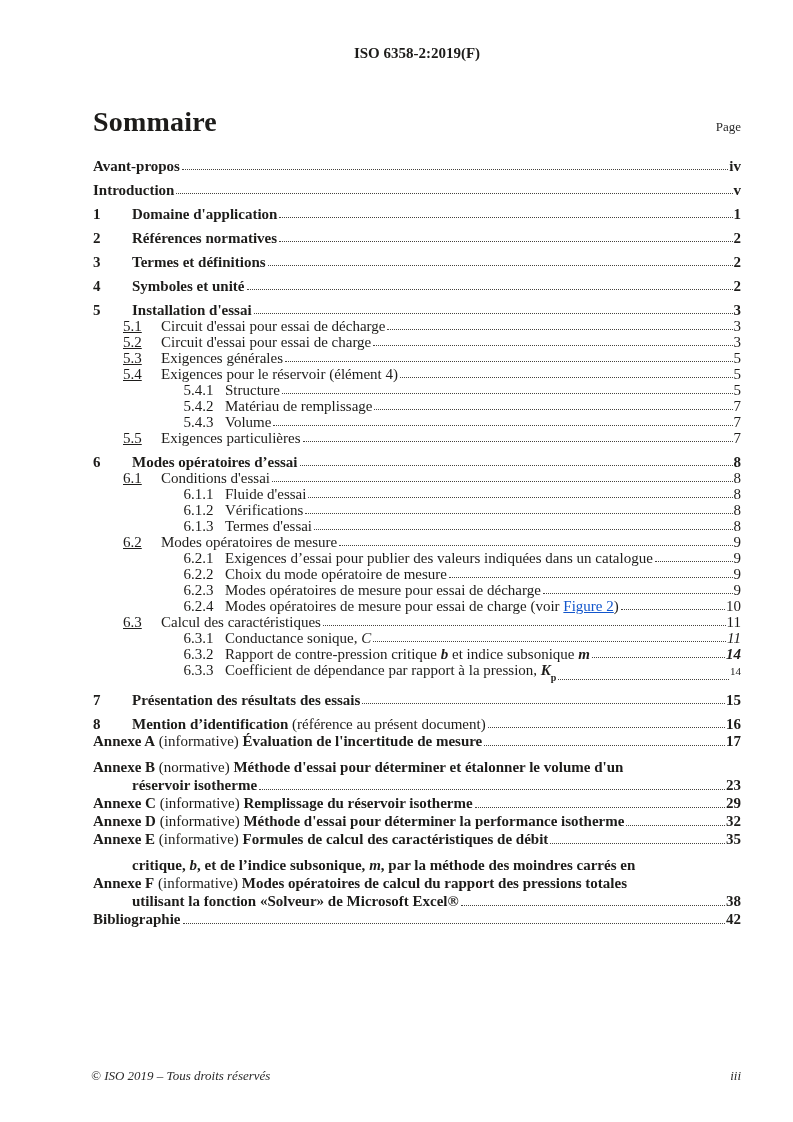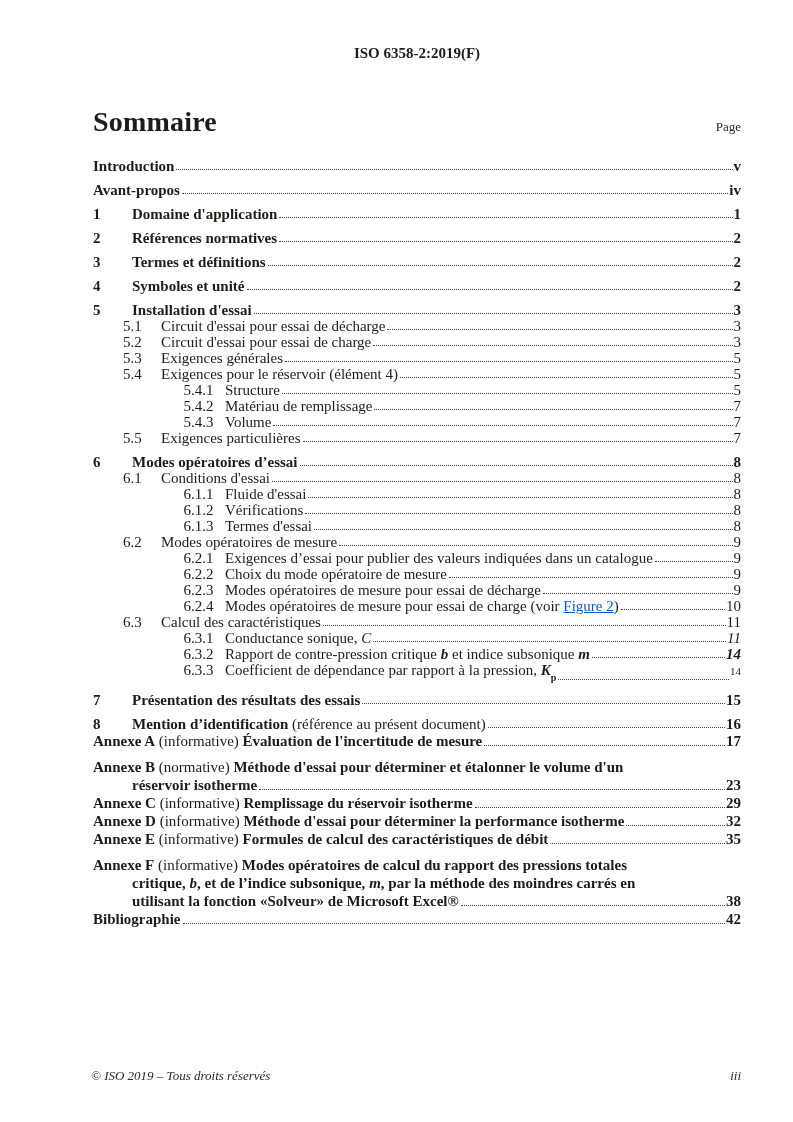--- a/index.html
+++ b/index.html
@@ -15,21 +15,21 @@
   .toc-title{font-size:28px;font-weight:700;margin:0;letter-spacing:.2px;}
   .page-label{font-size:13px;color:#2a2a2a;}
 
   .toc{position:absolute;top:150px;left:93px;right:52px;font-size:15px;}
 
   .r{display:flex;align-items:baseline;line-height:16px;}
   .maj{margin-top:8px;font-weight:700;}
   .i1{padding-left:30px;}
   .i2{padding-left:79px;}
   .n0{flex:none;width:39px;}
-  .n1{flex:none;width:38px;}
+  .n1{flex:none;width:38px;text-decoration:underline;}
   .n2{flex:none;width:53px;text-align:center;}
   .t{flex:none;white-space:nowrap;}
   .rg{font-weight:400;}
   .it{font-style:italic;}
   .bi{font-weight:700;font-style:italic;}
   .lead{flex:1 1 auto;min-width:8px;border-bottom:1px dotted #45423e;
         align-self:flex-end;margin:0 1px 4px 2px;}
   .pg{flex:none;}
   .pg-sm{font-size:11px;}
   .sub-p{font-size:10px;font-weight:700;position:relative;top:2px;}
@@ -52,28 +52,28 @@
   <div class="doc-header">ISO 6358-2:2019(F)</div>
 
   <div class="toc-head">
     <h1 class="toc-title">Sommaire</h1>
     <span class="page-label">Page</span>
   </div>
 
   <nav class="toc">
 
     <div class="r maj">
+      <span class="t">Avant-propos</span>
+      <span class="lead"></span>
+      <span class="pg">iv</span>
+    </div>
+    <div class="r maj">
       <span class="t">Introduction</span>
       <span class="lead"></span>
       <span class="pg">v</span>
-    </div>
-    <div class="r maj">
-      <span class="t">Avant-propos</span>
-      <span class="lead"></span>
-      <span class="pg">iv</span>
     </div>
 
     <div class="r maj">
       <span class="n0">1</span>
       <span class="t">Domaine d'application</span>
       <span class="lead"></span>
       <span class="pg">1</span>
     </div>
     <div class="r maj">
       <span class="n0">2</span>
@@ -274,22 +274,22 @@
       <span class="pg">32</span>
     </div>
 
     <div class="r annex">
       <span class="t"><span>Annexe E</span><span class="rg"> (informative) </span><span>Formules de calcul des caractéristiques de débit</span></span>
       <span class="lead"></span>
       <span class="pg">35</span>
     </div>
 
     <div class="annex-block">
+      <div class="al1" style="padding-left:39px;"><span>critique, </span><span class="bi">b</span><span>, et de l’indice subsonique, </span><span class="bi">m</span><span>, par la méthode des moindres carrés en</span></div>
       <div class="al1"><span>Annexe F</span><span class="rg"> (informative) </span><span>Modes opératoires de calcul du rapport des pressions totales</span></div>
-      <div class="al1" style="padding-left:39px;"><span>critique, </span><span class="bi">b</span><span>, et de l’indice subsonique, </span><span class="bi">m</span><span>, par la méthode des moindres carrés en</span></div>
       <div class="allast">
         <span class="t">utilisant la fonction «Solveur» de Microsoft Excel®</span>
         <span class="lead"></span>
         <span class="pg">38</span>
       </div>
     </div>
 
     <div class="r annex">
       <span class="t">Bibliographie</span>
       <span class="lead"></span>

